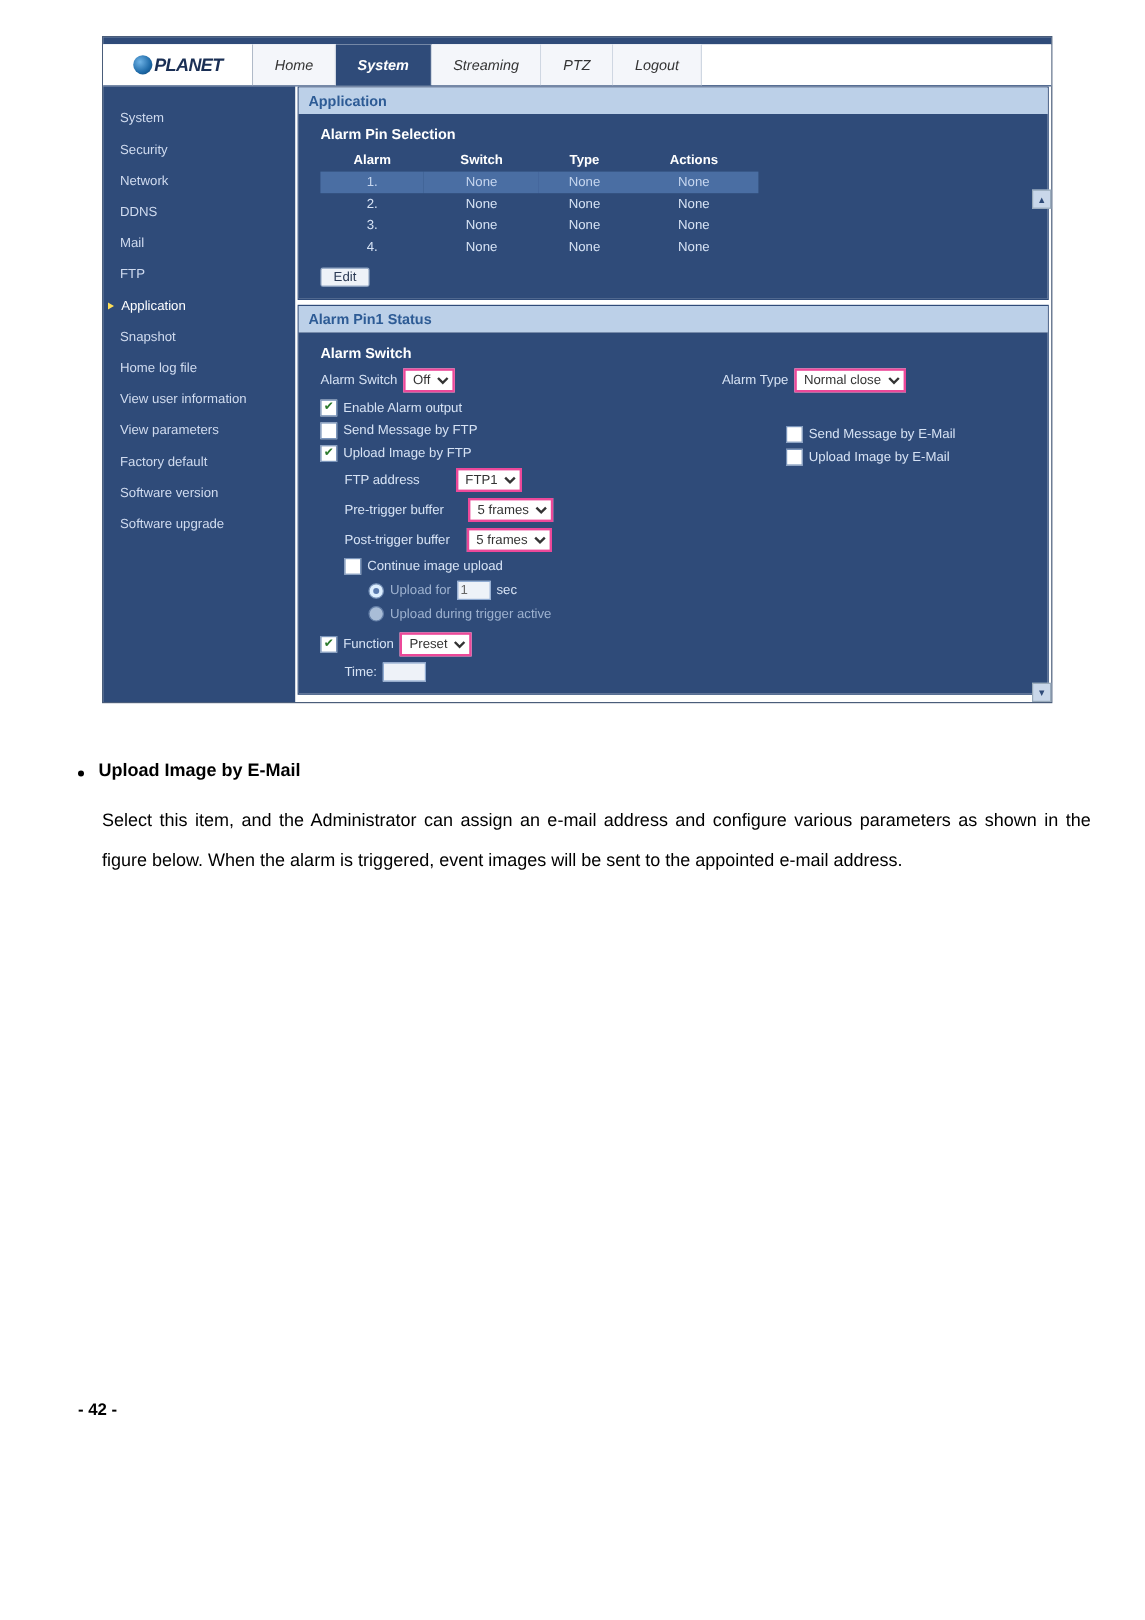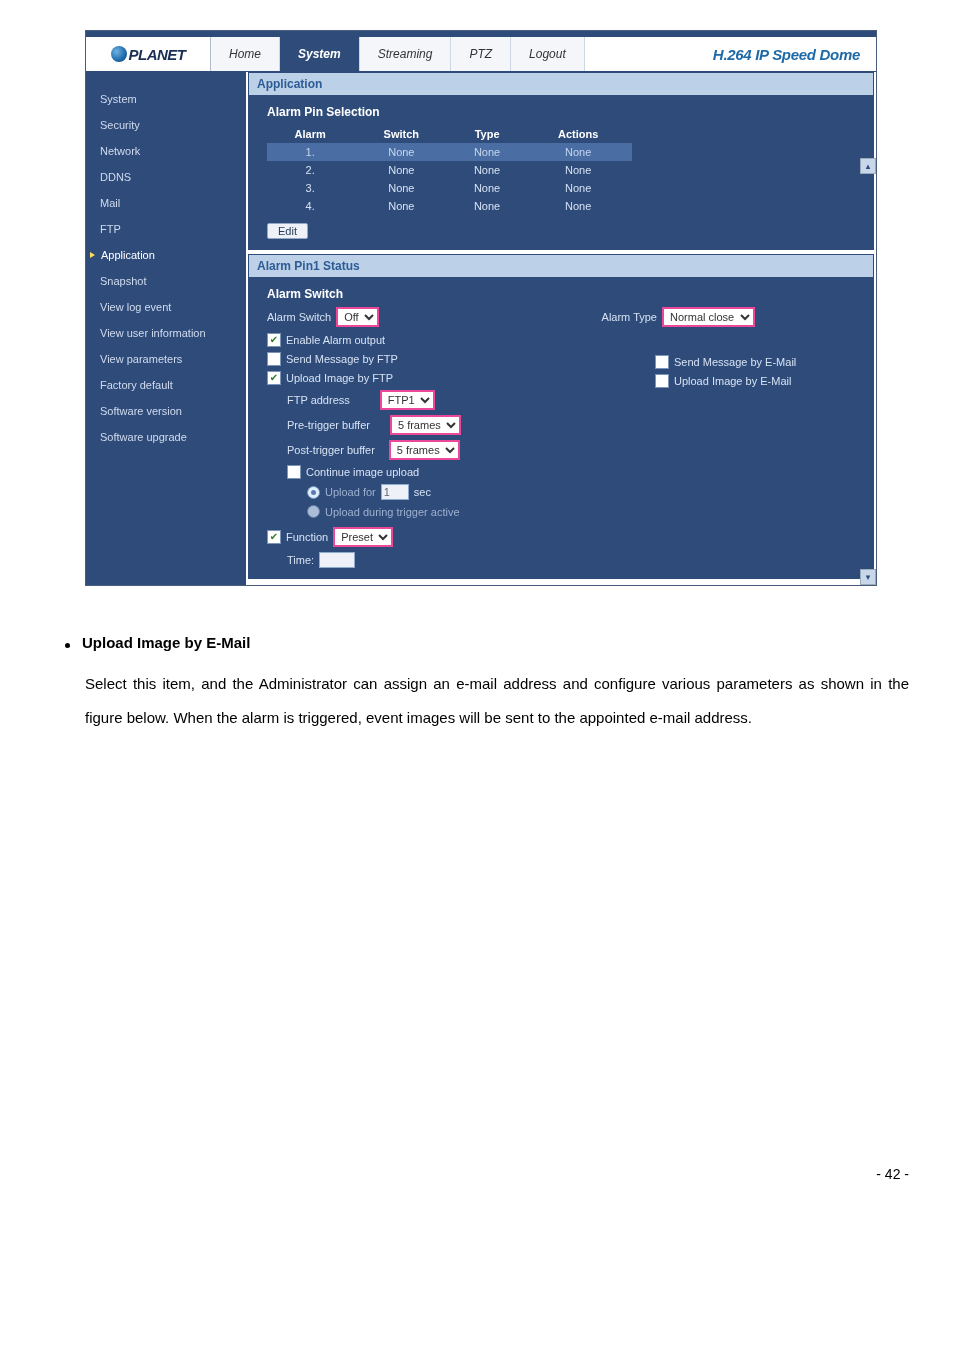--- a/index.html
+++ b/index.html
@@ -288,23 +288,24 @@
     margin-top: 8px;
   }
   .bullet-heading {
     font-weight: bold;
     font-size: 15px;
   }
   .para-indent {
     padding-left: 20px;
   }
   .page-num {
-    text-align: right;
+    text-align: left;
     font-size: 14px;
     margin-top: 430px;
+    font-weight: bold;
   }
 </style>
 </head>
 <body>
 
 <div class="page-wrap">
 
   <div class="screenshot-outer">
     <div class="app-shell">
       <div class="top-strip"></div>
@@ -316,21 +317,20 @@
             <span class="logo-text">PLANET</span>
           </div>
         </div>
         <div class="nav-tabs">
           <div class="nav-tab">Home</div>
           <div class="nav-tab active">System</div>
           <div class="nav-tab">Streaming</div>
           <div class="nav-tab">PTZ</div>
           <div class="nav-tab">Logout</div>
         </div>
-        <div class="brand-slogan">H.264 IP Speed Dome</div>
       </div>
 
       <div class="main-row">
         <div class="sidebar">
           <div class="nav-item">
               <span>System</span>
             </div>
           <div class="nav-item">
               <span>Security</span>
             </div>
@@ -347,21 +347,21 @@
               <span>FTP</span>
             </div>
           <div class="nav-item current">
               <span class="arrow-icon"></span>
               <span>Application</span>
             </div>
           <div class="nav-item">
               <span>Snapshot</span>
             </div>
           <div class="nav-item">
-              <span>View log event</span>
+              <span>Home log file</span>
             </div>
           <div class="nav-item">
               <span>View user information</span>
             </div>
           <div class="nav-item">
               <span>View parameters</span>
             </div>
           <div class="nav-item">
               <span>Factory default</span>
             </div>

